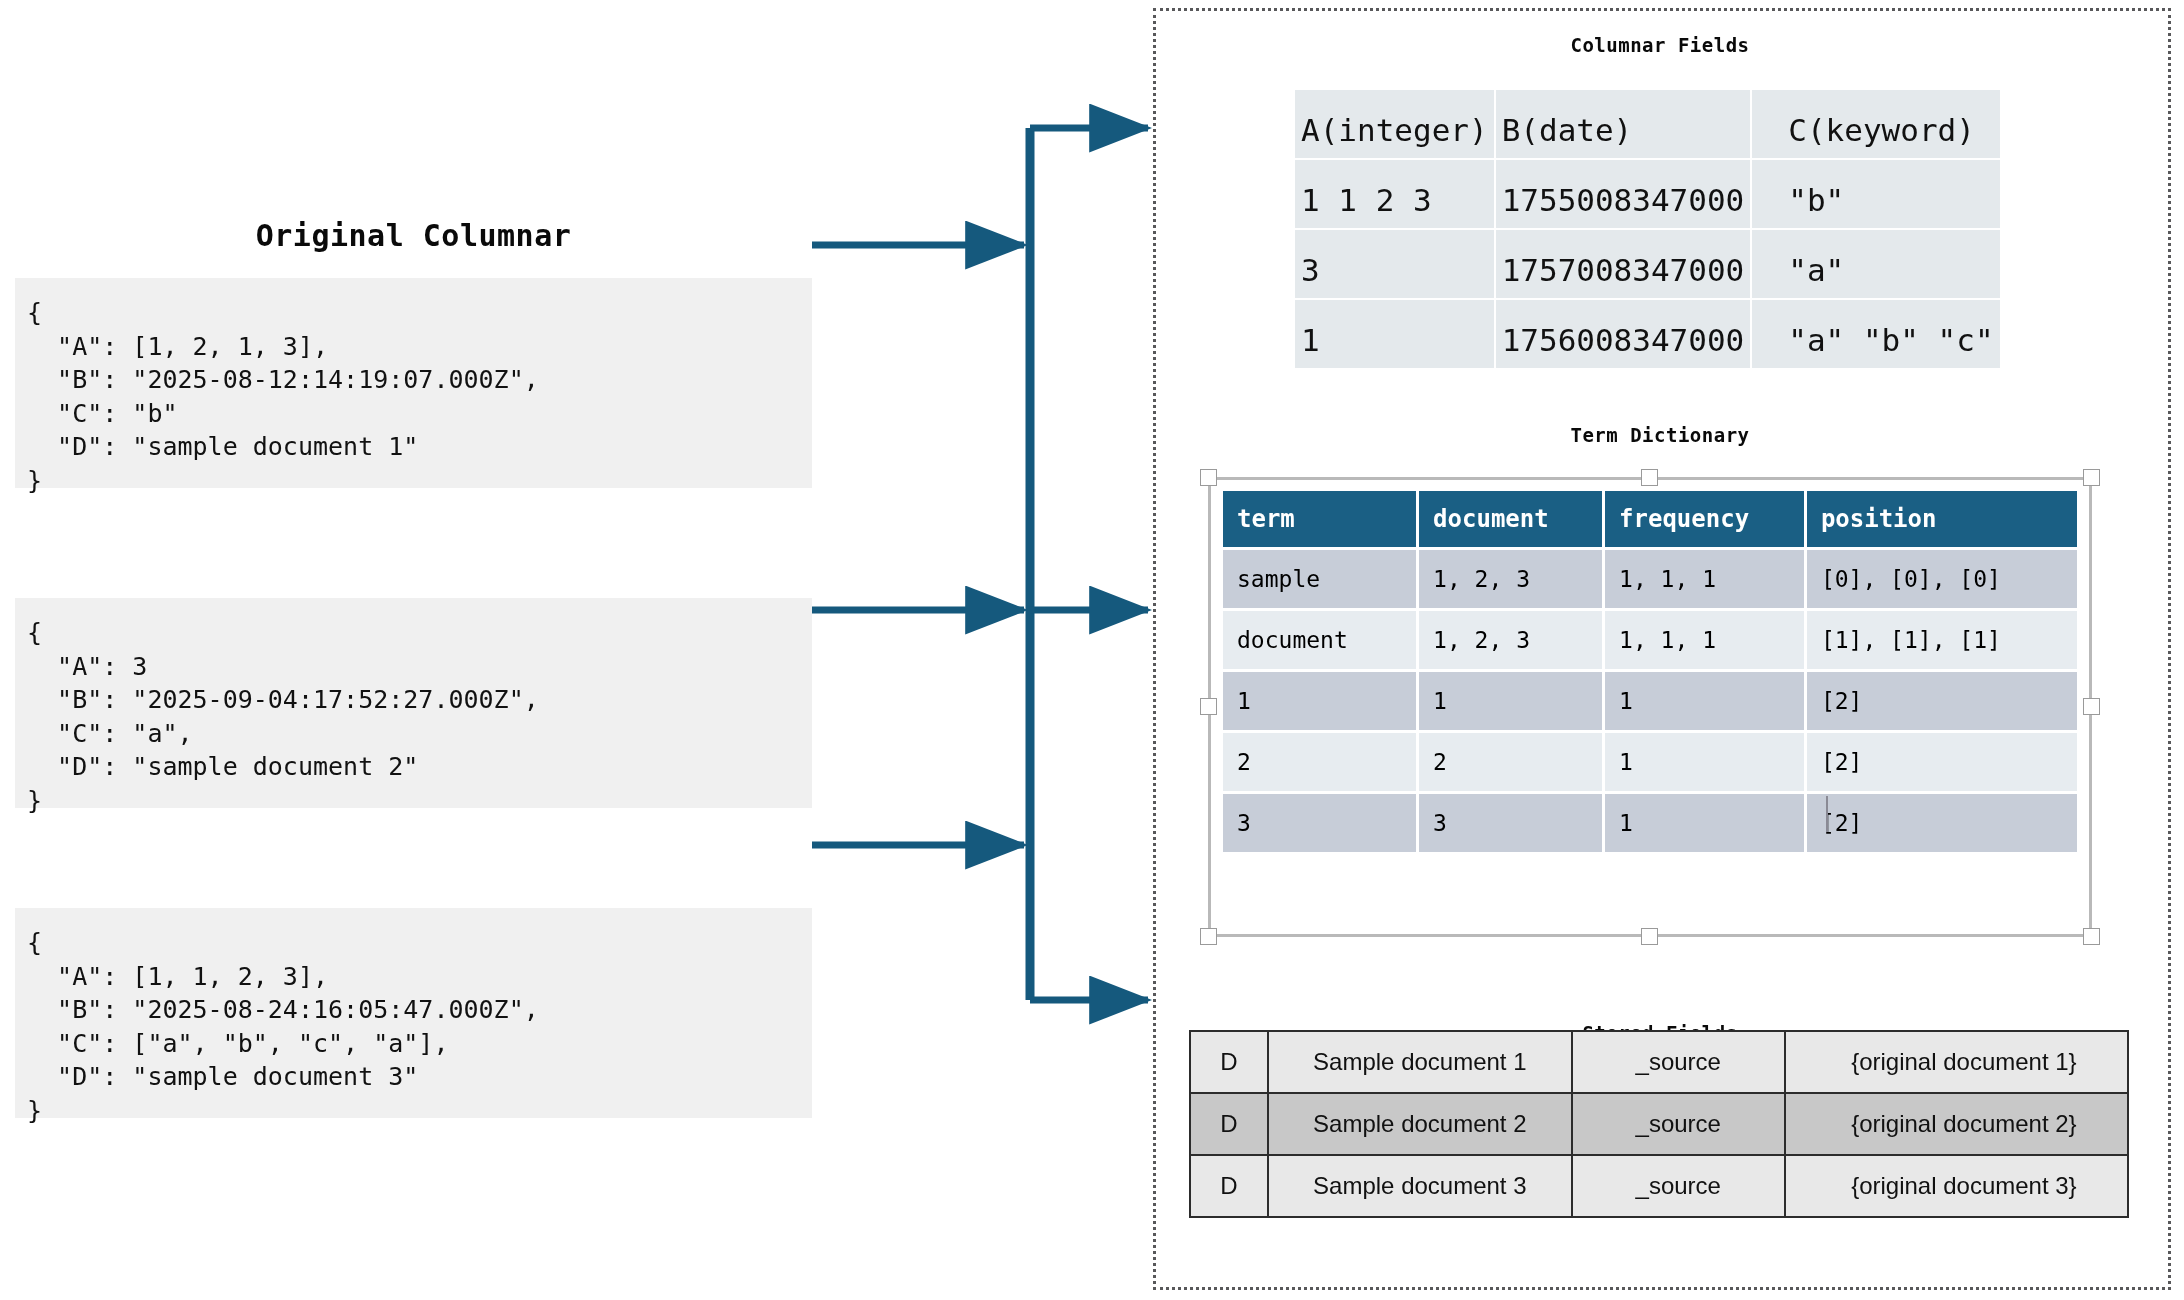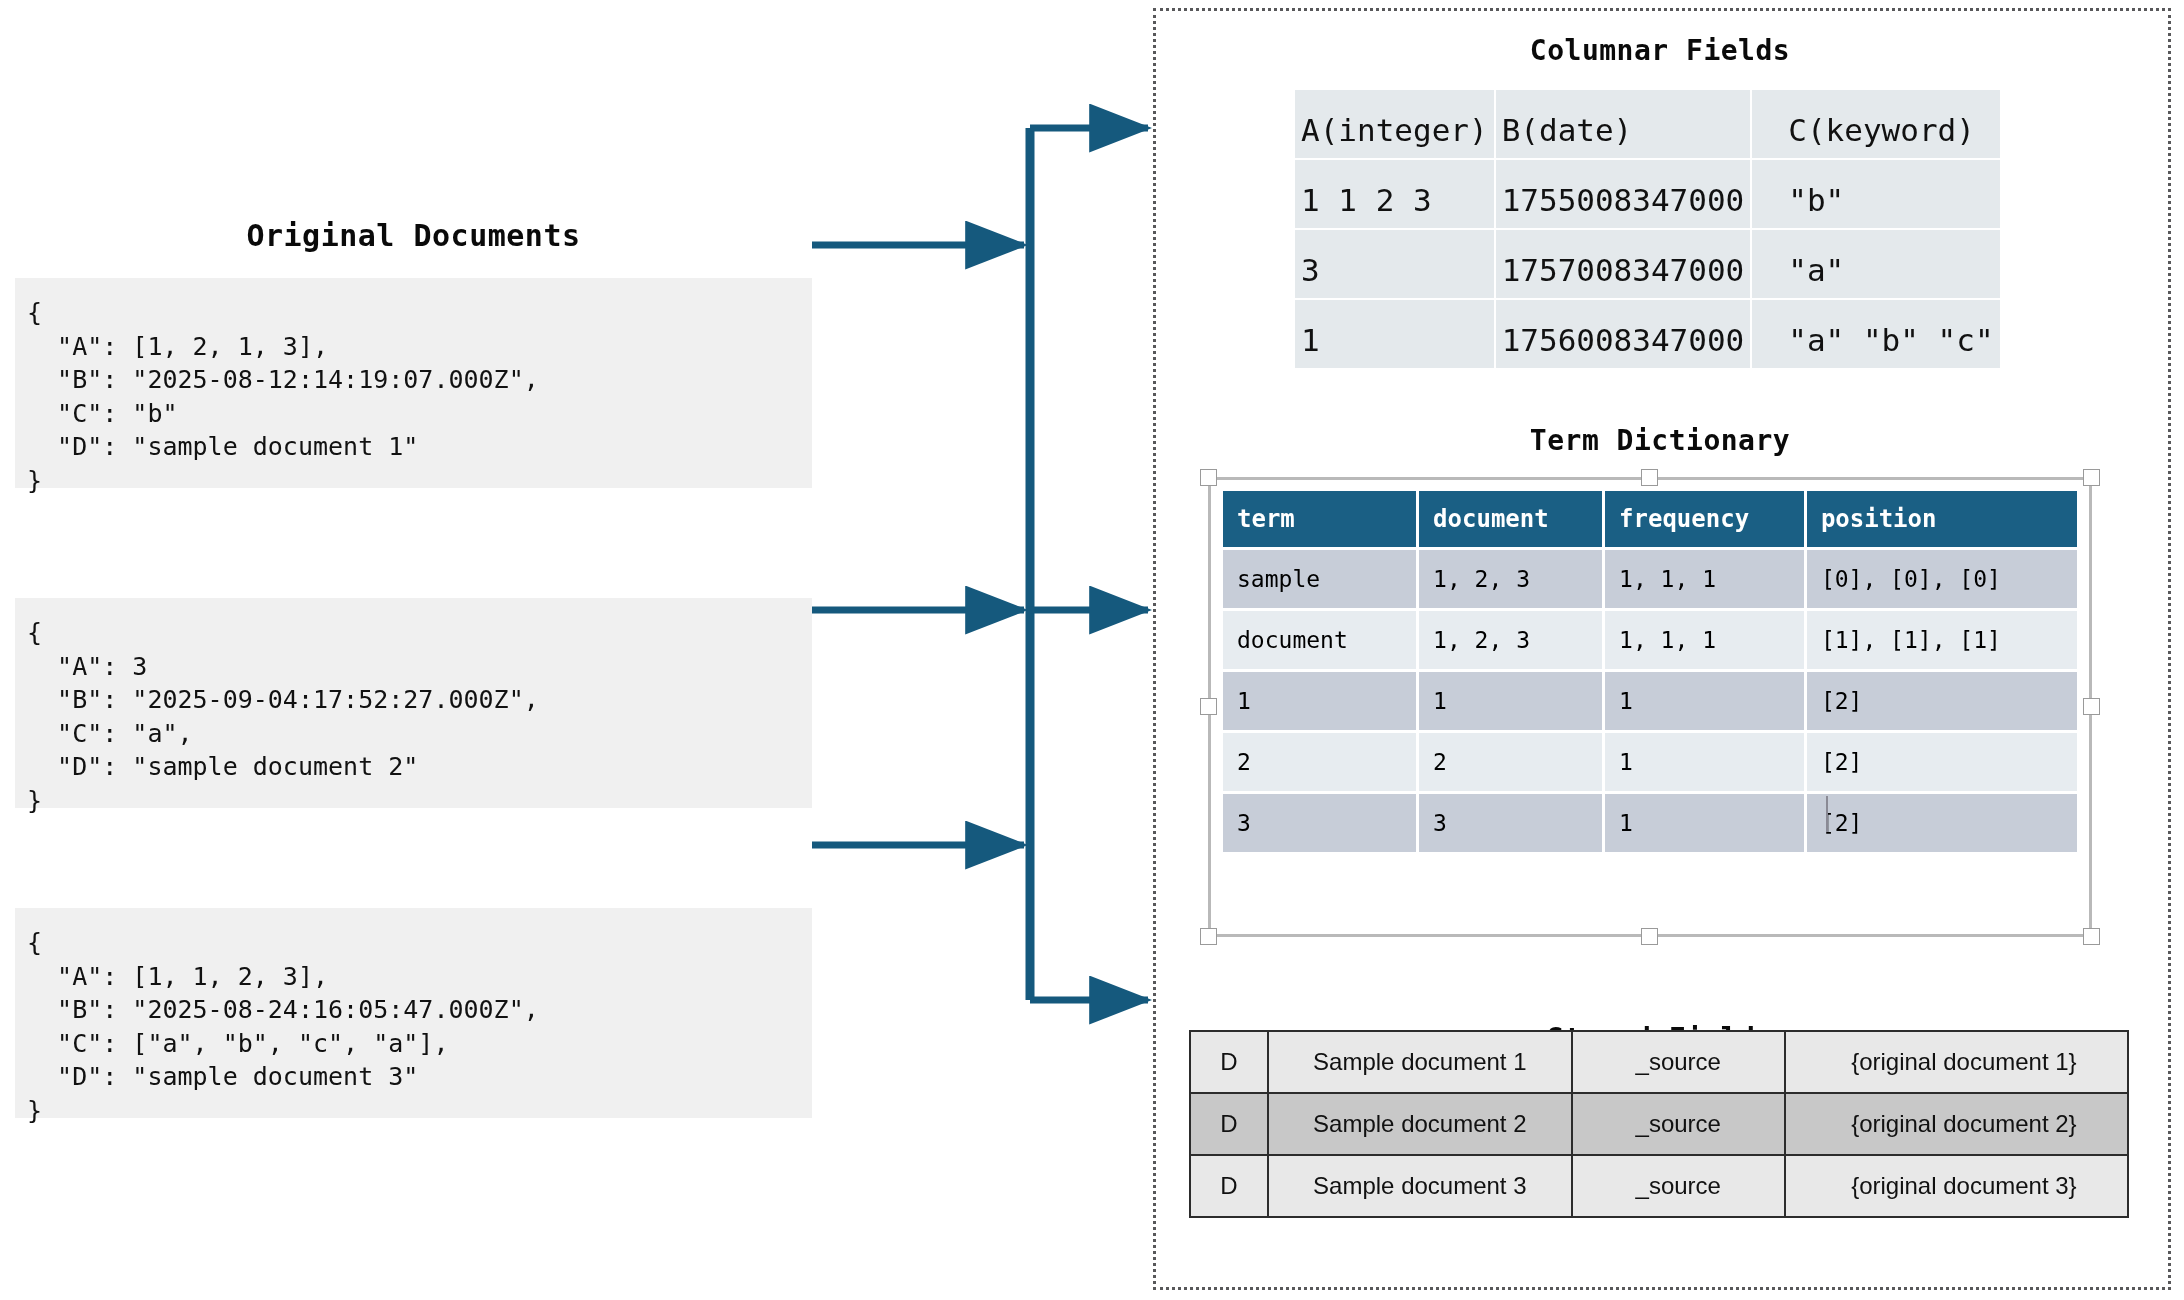--- a/index.html
+++ b/index.html
@@ -67,21 +67,21 @@
     width: 1018px; height: 1282px;
     border: 3px dotted #58585a;
     box-sizing: border-box;
   }
 
   .section-title {
     position: absolute;
     text-align: center;
     font-family: "DejaVu Sans Mono", monospace;
     font-weight: bold;
-    font-size: 28px;
+    font-size: 19px;
     color: #0a0a0a;
     letter-spacing: 0.5px;
   }
   #columnar-fields-title { left: 1200px; top: 34px;  width: 920px; }
   #term-dictionary-title { left: 1200px; top: 424px; width: 920px; }
   #stored-fields-title   { left: 1200px; top: 1022px; width: 920px; }
 
   
   #columnar-table {
     position: absolute;
@@ -192,21 +192,21 @@
   #stored-table .s-d    { width: 72px; }
   #stored-table .s-name { width: 306px; }
   #stored-table .s-src  { width: 226px; }
   #stored-table .s-orig { width: 334px; padding-left: 23px; }
 </style>
 </head>
 <body>
 
 <div id="left-panel">
 
-  <div id="original-documents-title">Original Documents</div>
+  <div id="original-documents-title">Original Columnar</div>
 
   <div class="doc-box" id="doc-box-1">
     <div class="doc-line">{</div>
     <div class="doc-line">  "A": [1, 2, 1, 3],</div>
     <div class="doc-line">  "B": "2025-08-12:14:19:07.000Z",</div>
     <div class="doc-line">  "C": "b"</div>
     <div class="doc-line">  "D": "sample document 1"</div>
     <div class="doc-line">}</div>
   </div>
 

